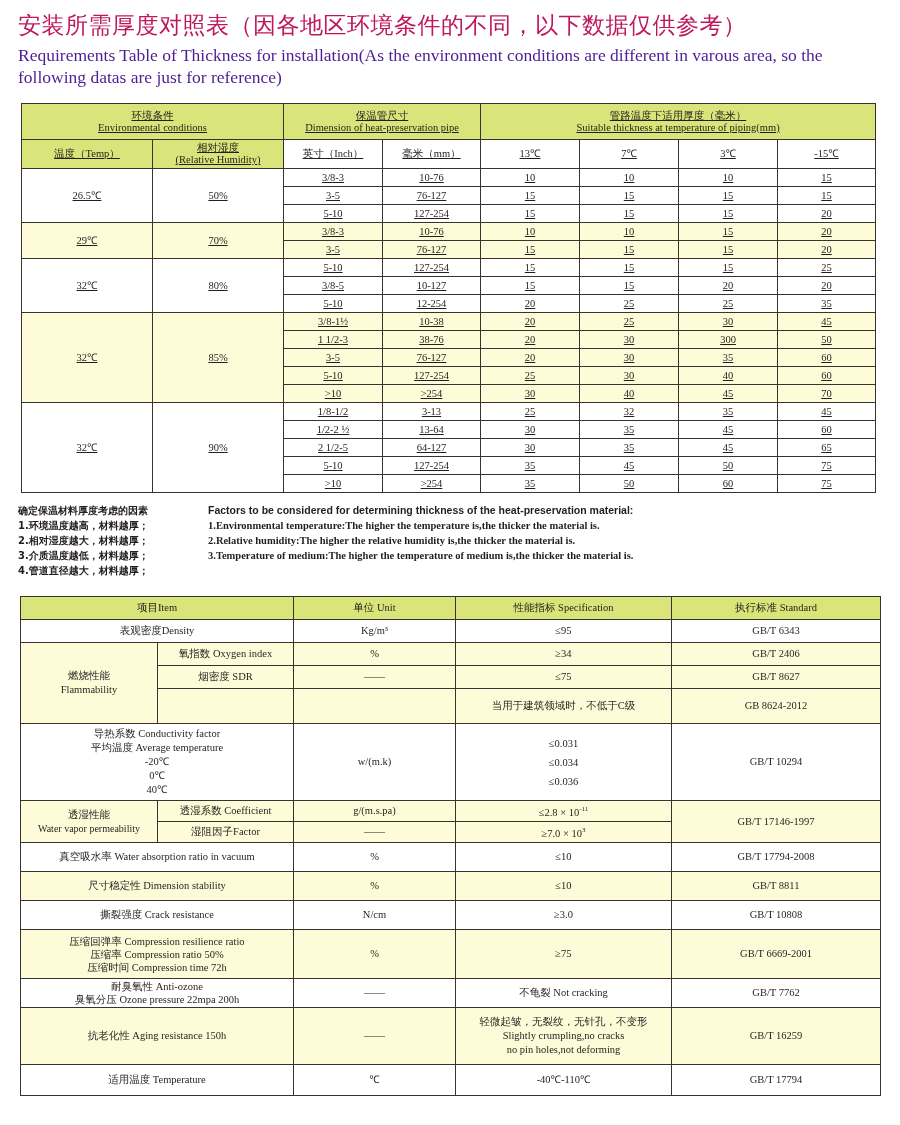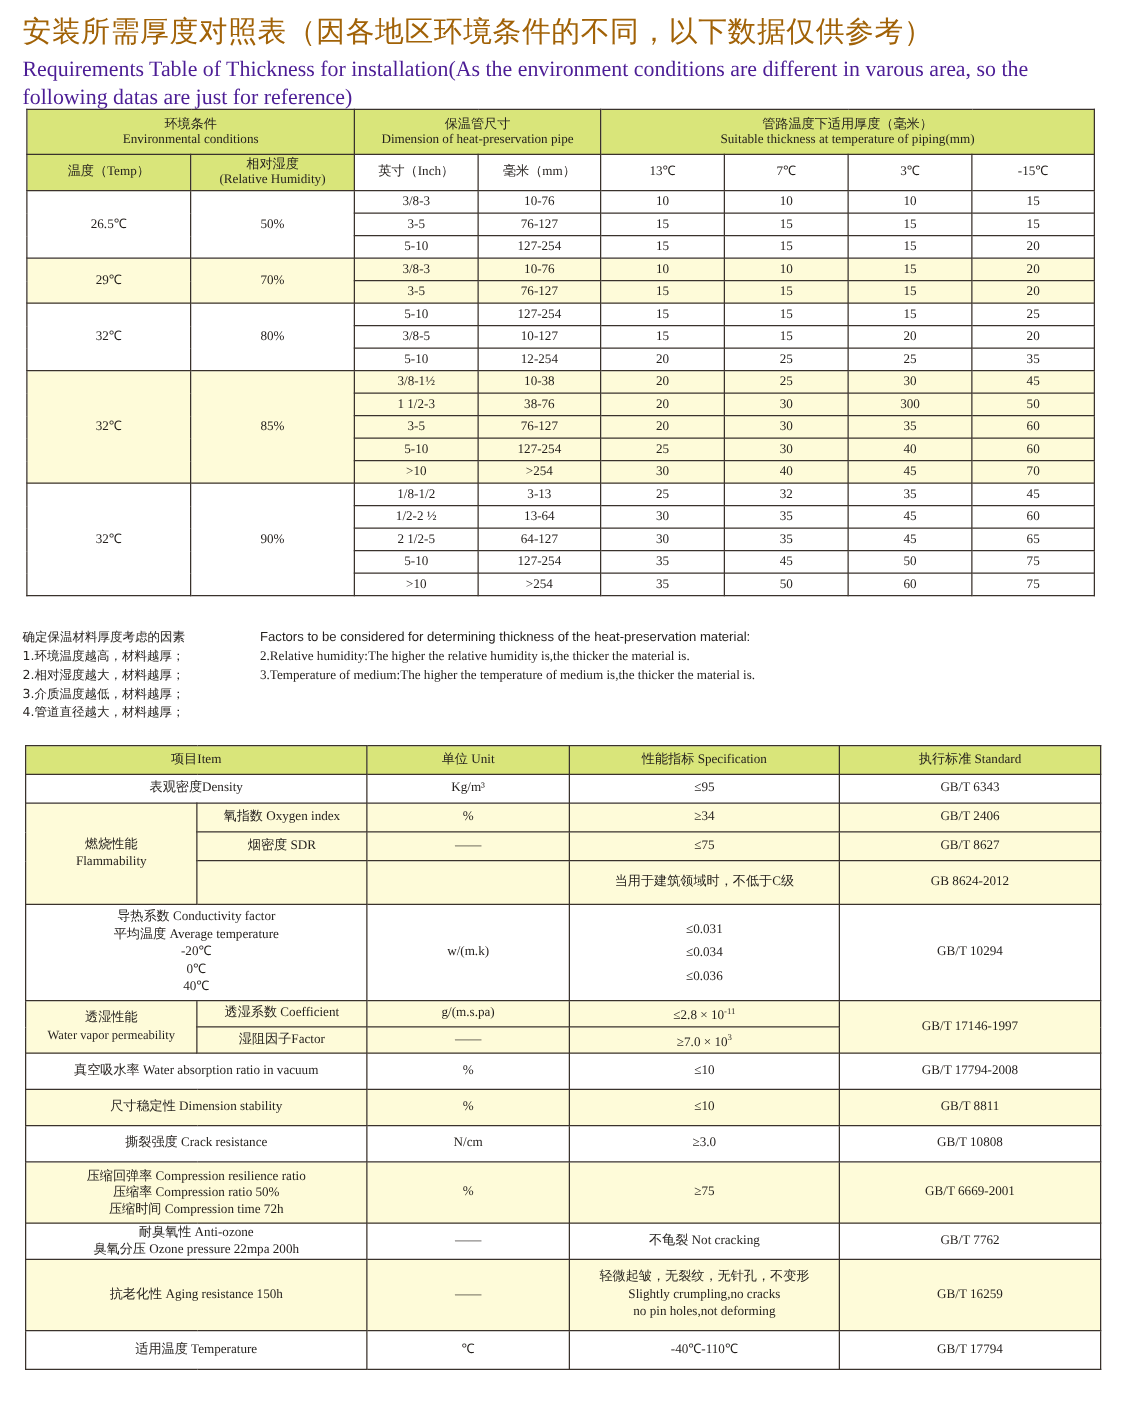--- a/index.html
+++ b/index.html
@@ -1,37 +1,37 @@
 <!DOCTYPE html>
 <html><head>
 <meta charset="utf-8">
 <style>
   html, body { margin: 0; padding: 0; background: #ffffff; }
   body { width: 900px; height: 1125px; position: relative; overflow: hidden;
          font-family: "DejaVu Serif", "Liberation Serif", serif; color: #231f1c; }
   .title-cn { position: absolute; left: 18px; top: 10px; font-size: 23px;
-              font-family: "DejaVu Sans", sans-serif; letter-spacing: 0.5px; color: #a16207; }
+              font-family: "DejaVu Sans", sans-serif; letter-spacing: 0.5px; color: #be185d; }
   .title-en { position: absolute; left: 18px; top: 44px; width: 870px; font-size: 17.5px; line-height: 22px;
               font-family: "Liberation Serif", serif; color: #4c1d95; }
   table { border-collapse: collapse; table-layout: fixed; position: absolute; }
   td, th { border: 1.5px solid #3a322c; text-align: center; vertical-align: middle; padding: 0;
            font-family: "Liberation Serif", serif; font-weight: normal; color: #231f1c; }
   .hdr { background: #d9e57a; }
   .y { background: #fefbd9; }
   .w { background: #ffffff; }
-  #t1 { left: 21px; top: 87px; width: 854px; font-size: 10.5px; }
+  #t1 { left: 21px; top: 103px; width: 854px; font-size: 10.5px; text-decoration: underline; }
   #t1 th { font-size: 10.5px; line-height: 12px; }
   #t1 td { height: 17px; line-height: 15px; }
   #t2 { left: 20px; top: 596px; width: 860px; font-size: 10.5px; }
   #t2 td, #t2 th { font-size: 10.5px; line-height: 14px; }
   .factors { position: absolute; top: 503px; font-size: 10.5px; line-height: 15px; }
   .factors.cn { left: 18px; font-family: "DejaVu Sans", sans-serif; font-size: 10px; }
   .factors.en { left: 208px; font-family: "Liberation Serif", serif; }
   .factors .head-en { font-family: "Liberation Sans", sans-serif; }
-  .line { white-space: nowrap; }
+  .line { white-space: nowrap; font-weight: bold; }
   sup { font-size: 7px; }
 </style>
 </head>
 <body>
 
 <div class="title-cn">安装所需厚度对照表（因各地区环境条件的不同，以下数据仅供参考）</div>
 <div class="title-en">Requirements Table of Thickness for installation(As the environment conditions are different in varous area, so the following datas are just for reference)</div>
 
 <table id="t1">
   <colgroup>
@@ -233,20 +233,21 @@
 
 <div class="factors cn">
   <div class="line">确定保温材料厚度考虑的因素</div>
   <div class="line">1.环境温度越高，材料越厚；</div>
   <div class="line">2.相对湿度越大，材料越厚；</div>
   <div class="line">3.介质温度越低，材料越厚；</div>
   <div class="line">4.管道直径越大，材料越厚；</div>
 </div>
 <div class="factors en">
   <div class="line head-en">Factors to be considered for determining thickness of the heat-preservation material:</div>
+  <div class="line">1.Environmental temperature:The higher the temperature is,the thicker the material is.</div>
   <div class="line">2.Relative humidity:The higher the relative humidity is,the thicker the material is.</div>
   <div class="line">3.Temperature of medium:The higher the temperature of medium is,the thicker the material is.</div>
 </div>
 
 <table id="t2">
   <colgroup>
     <col style="width:137px">
       <col style="width:136px">
       <col style="width:162px">
       <col style="width:216px">

